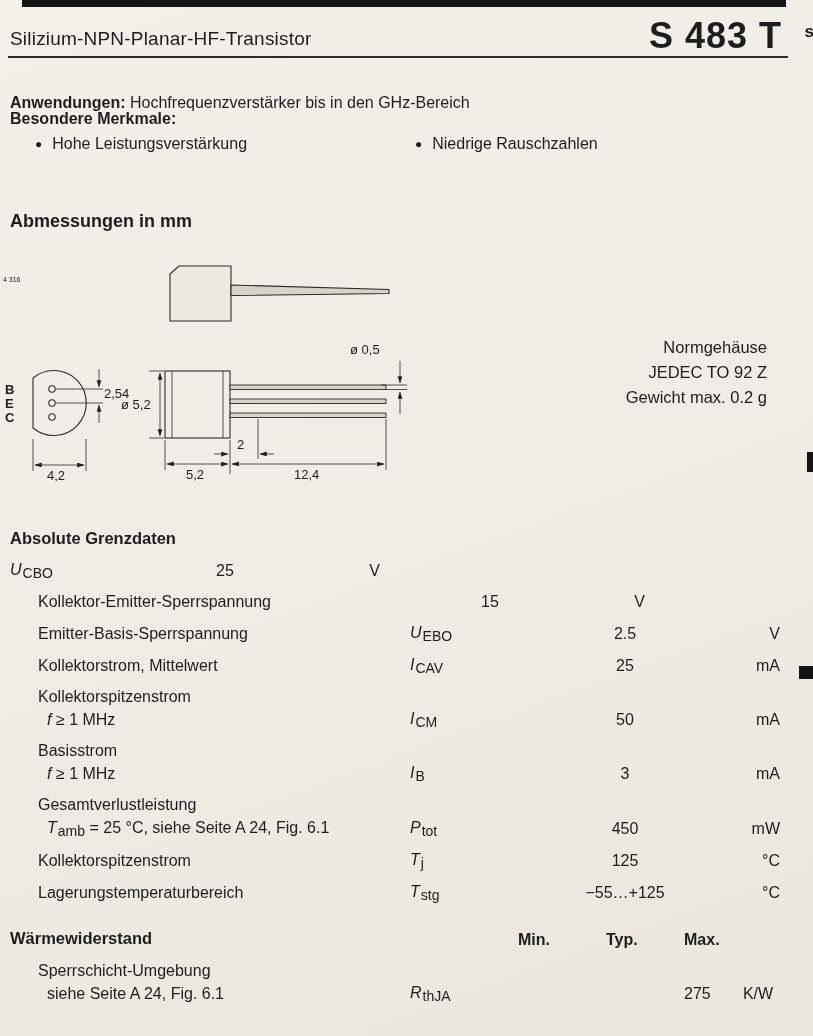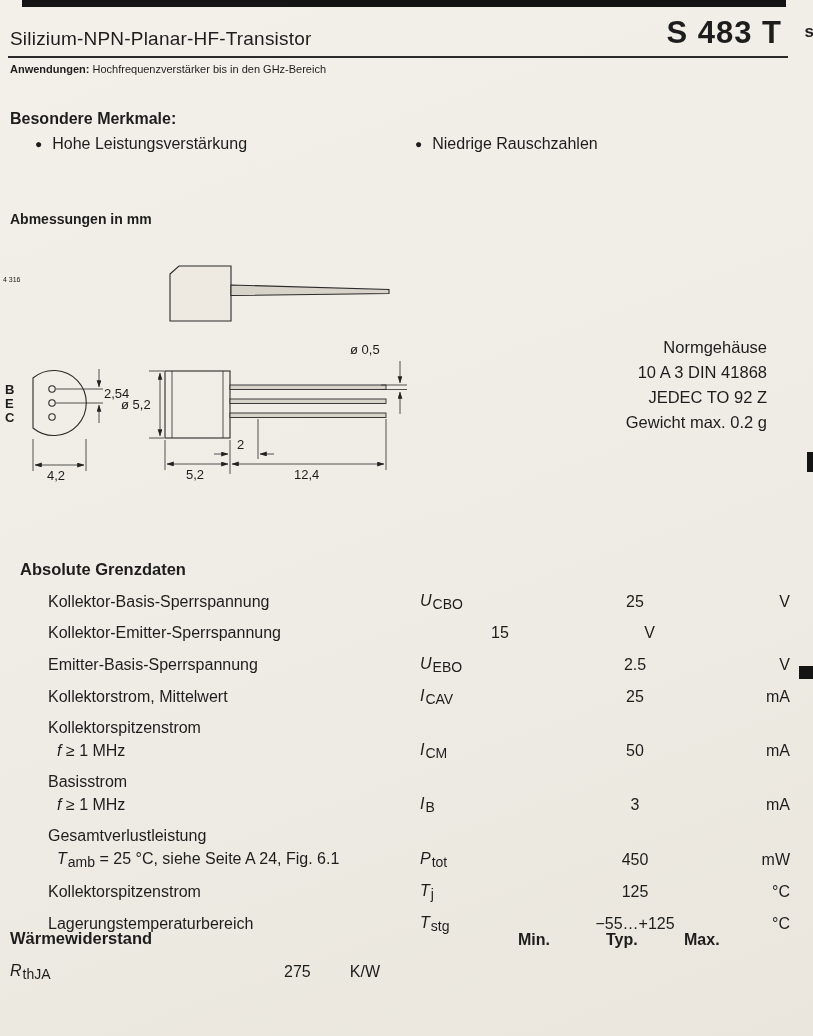--- a/index.html
+++ b/index.html
@@ -6,47 +6,47 @@
   body { font-family:"Liberation Sans","DejaVu Sans",sans-serif; color:#1d1d1d; background:#d8d4cc; }
   .page { position:relative; width:813px; height:1036px; overflow:hidden;
           background:linear-gradient(160deg,#f3f0ea 0%,#efece5 55%,#eae6dd 100%); }
   .b  { font-weight:bold; }
   .it { font-style:italic; }
 
   .top-bar { position:absolute; left:22px; top:0; width:764px; height:7px; background:#141414; }
   .corner-letter { position:absolute; right:-1px; top:22px; font-size:17px; font-weight:bold; }
 
   .title { position:absolute; left:10px; top:28px; font-size:19px; font-weight:normal; letter-spacing:.2px; }
-  .part-number { position:absolute; right:31px; top:15px; font-size:31px; font-weight:bold; letter-spacing:1px; }
+  .part-number { position:absolute; right:31px; top:15px; font-size:36px; font-weight:bold; letter-spacing:1px; }
   .title-rule { position:absolute; left:8px; top:56px; width:780px; height:2px; background:#2b2b2b; }
 
-  .anwendungen { position:absolute; left:10px; top:58px; font-size:11px; line-height:23px; }
+  .anwendungen { position:absolute; left:10px; top:91px; font-size:16px; line-height:23px; }
   .merkmale-label { position:absolute; left:10px; top:110px; font-size:16px; font-weight:bold;text-align:center; }
   .feature { position:absolute; font-size:16px; display:flex; align-items:center; gap:10px; }
   .feature-1 { left:35px; top:135px; }
   .feature-2 { left:415px; top:135px; }
   .bullet { font-size:12px; line-height:1; }
 
-  .abmessungen-label { position:absolute; left:10px; top:211px; font-size:14px; font-weight:bold; }
+  .abmessungen-label { position:absolute; left:10px; top:211px; font-size:18px; font-weight:bold; }
 
   .drawing { position:absolute; left:0; top:258px; width:420px; height:235px; }
   .drawing text { font-family:"Liberation Sans","DejaVu Sans",sans-serif; fill:#1c1c1c; }
   .dim  { font-size:13px; }
   .lbl  { font-size:13px; font-weight:bold; }
   .tiny { font-size:7px; }
   .ln   { stroke:#2a2a2a; stroke-width:1.1; fill:none; }
   .thin line { stroke:#2a2a2a; stroke-width:.8; fill:none; }
   .lead { fill:#d8d3c8; stroke:#2a2a2a; stroke-width:.9; }
 
   .gehaeuse { position:absolute; right:46px; top:335px; text-align:right; font-size:16.5px; line-height:25px; }
 
   .mark-1 { position:absolute; right:0; top:452px; width:6px;  height:20px; background:#141414; }
   .mark-2 { position:absolute; right:0; top:666px; width:14px; height:13px; background:#141414; }
 
-  .grenzdaten { position:absolute; left:20px; top:528px; width:770px;margin-top:31px; }
+  .grenzdaten { position:absolute; left:10px; top:528px; width:770px; }
   .section-heading { font-size:16.5px; font-weight:bold; line-height:20px; }
   .g-rows { margin-top:10px; }
   .g-row { display:flex; align-items:flex-end; margin-bottom:8px; font-size:16px; }
   .g-row .line1, .g-row .line2, .c-sym, .c-val, .c-unit { line-height:23px; }
   .c-param { width:400px; padding-left:28px; }
   .line2 { padding-left:9px; }
   .c-sym  { width:135px; }
   .c-val  { width:160px; text-align:center; }
   .c-unit { width:75px;  text-align:right; }
   .sym-i  { font-style:italic; }
@@ -55,21 +55,21 @@
   .waerme { position:absolute; left:10px; top:928px; width:770px; }
   .w-head { display:flex; font-size:16px; line-height:20px; }
   .w-heading { width:500px; font-size:16.5px; font-weight:bold; }
   .w-head .wc-min, .w-head .wc-typ, .w-head .wc-max { font-weight:bold; }
   .w-row { display:flex; align-items:flex-end; margin-top:8px; font-size:16px; }
   .w-row .line1, .w-row .line2, .wc-sym, .wc-min, .wc-typ, .wc-max, .wc-unit { line-height:23px; }
   .wc-sym { width:100px; }
   .wc-min { width:88px; padding-left:8px; }
   .wc-typ { width:78px; padding-left:8px; }
   .wc-max { width:60px; padding-left:8px; }
-  .wc-unit{ width:44px; text-align:right; }
+  .wc-unit{ width:44px; text-align:center; }
 </style>
 </head>
 <body>
 
 <div class="page">
 
   <div class="top-bar"></div>
   <div class="corner-letter">s</div>
 
   <h1 class="title">Silizium-NPN-Planar-HF-Transistor</h1>
@@ -156,36 +156,32 @@
     <text class="dim" x="47" y="222">4,2</text>
     <text class="dim" x="121" y="151">ø 5,2</text>
     <text class="dim" x="350" y="96">ø 0,5</text>
     <text class="dim" x="237" y="191">2</text>
     <text class="dim" x="186" y="221">5,2</text>
     <text class="dim" x="294" y="221">12,4</text>
   </svg>
 
   <div class="gehaeuse">
     <div>Normgehäuse</div>
-    <div>10 A 3 DIN 41868</div>
     <div>JEDEC TO 92 Z</div>
     <div>Gewicht max. 0.2 g</div>
   </div>
 
   <div class="mark-1"></div>
   <div class="mark-2"></div>
 
   <div class="grenzdaten">
     <div class="section-heading">Absolute Grenzdaten</div>
     <div class="g-rows">
 
       <div class="g-row">
-        <div class="c-param">
-            <div class="line1">Kollektor-Basis-Sperrspannung</div>
-          </div>
         <div class="c-sym"><span class="sym-i">U</span><span class="sym-sub">CBO</span></div>
         <div class="c-val">25</div>
         <div class="c-unit">V</div>
       </div>
 
       <div class="g-row">
         <div class="c-param">
             <div class="line1">Kollektor-Emitter-Sperrspannung</div>
           </div>
         <div class="c-val">15</div>
@@ -263,20 +259,24 @@
 
   <div class="waerme">
     <div class="w-head">
       <div class="w-heading">Wärmewiderstand</div>
       <div class="wc-min">Min.</div>
       <div class="wc-typ">Typ.</div>
       <div class="wc-max">Max.</div>
       <div class="wc-unit"></div>
     </div>
     <div class="w-row">
+      <div class="c-param">
+        <div class="line1">Sperrschicht-Umgebung</div>
+        <div class="line2">siehe Seite A 24, Fig. 6.1</div>
+      </div>
       <div class="wc-sym"><span class="sym-i">R</span><span class="sym-sub">thJA</span></div>
       <div class="wc-min"></div>
       <div class="wc-typ"></div>
       <div class="wc-max">275</div>
       <div class="wc-unit">K/W</div>
     </div>
   </div>
 
 </div>
 

